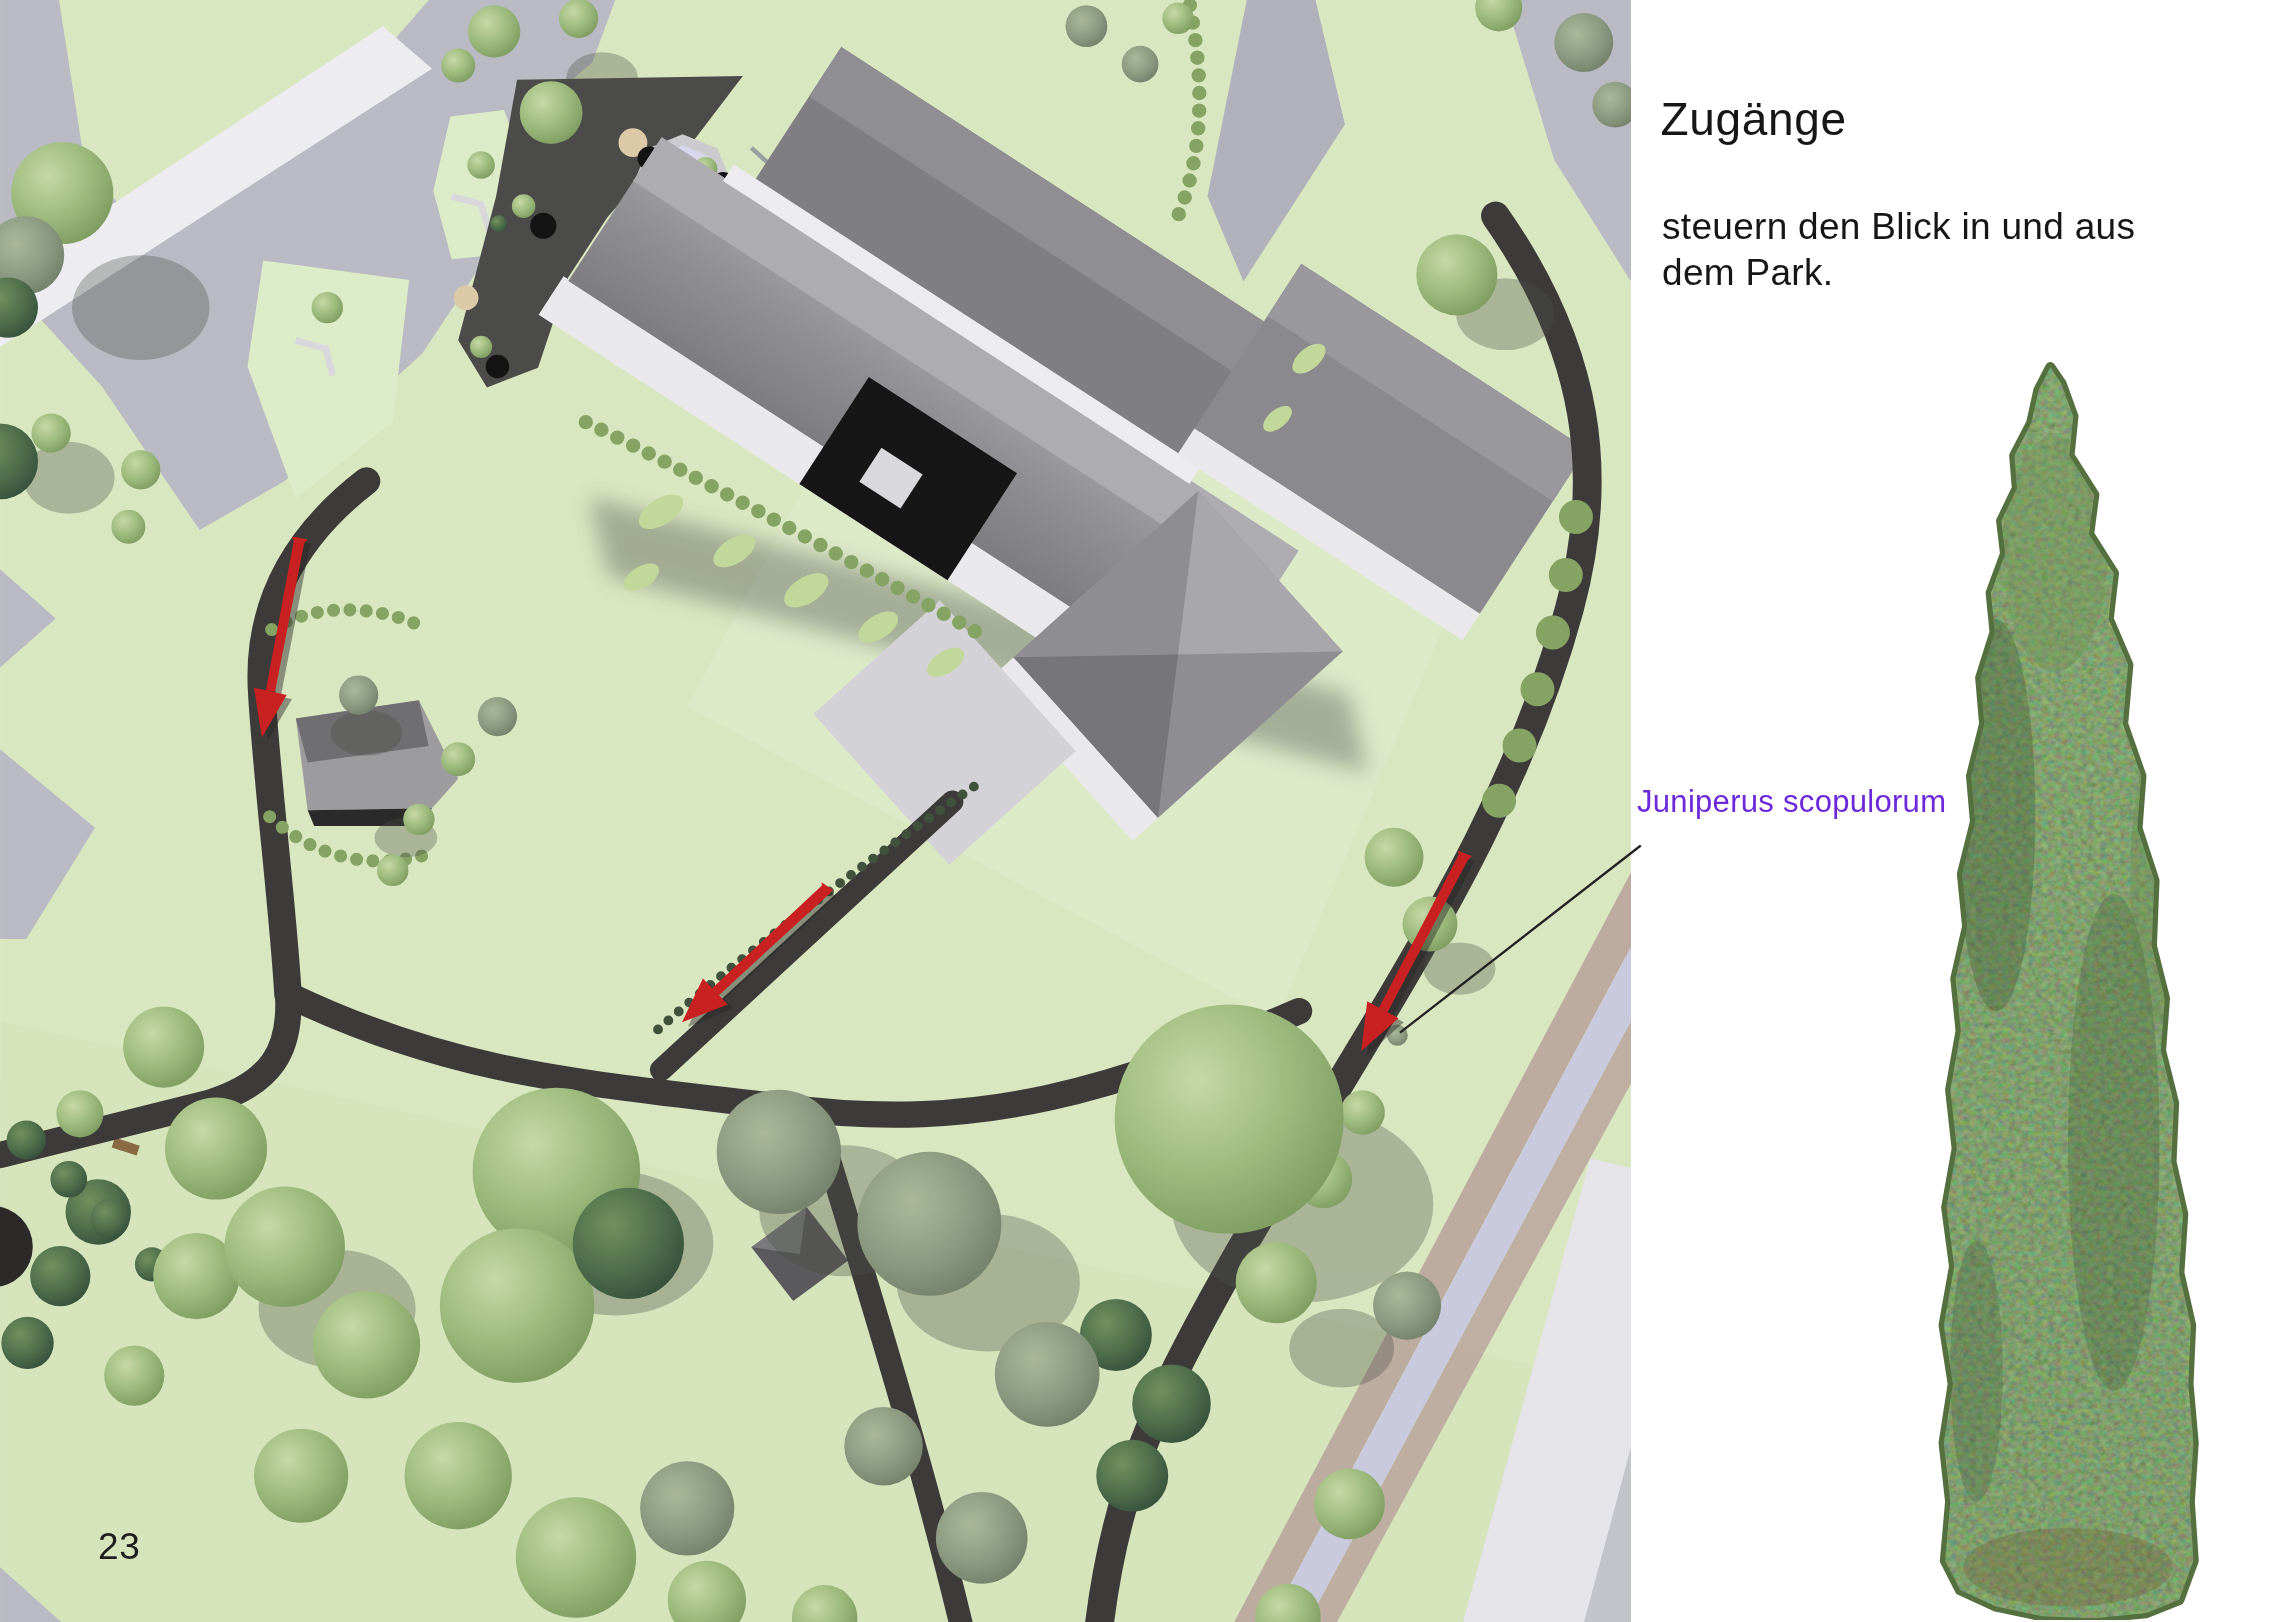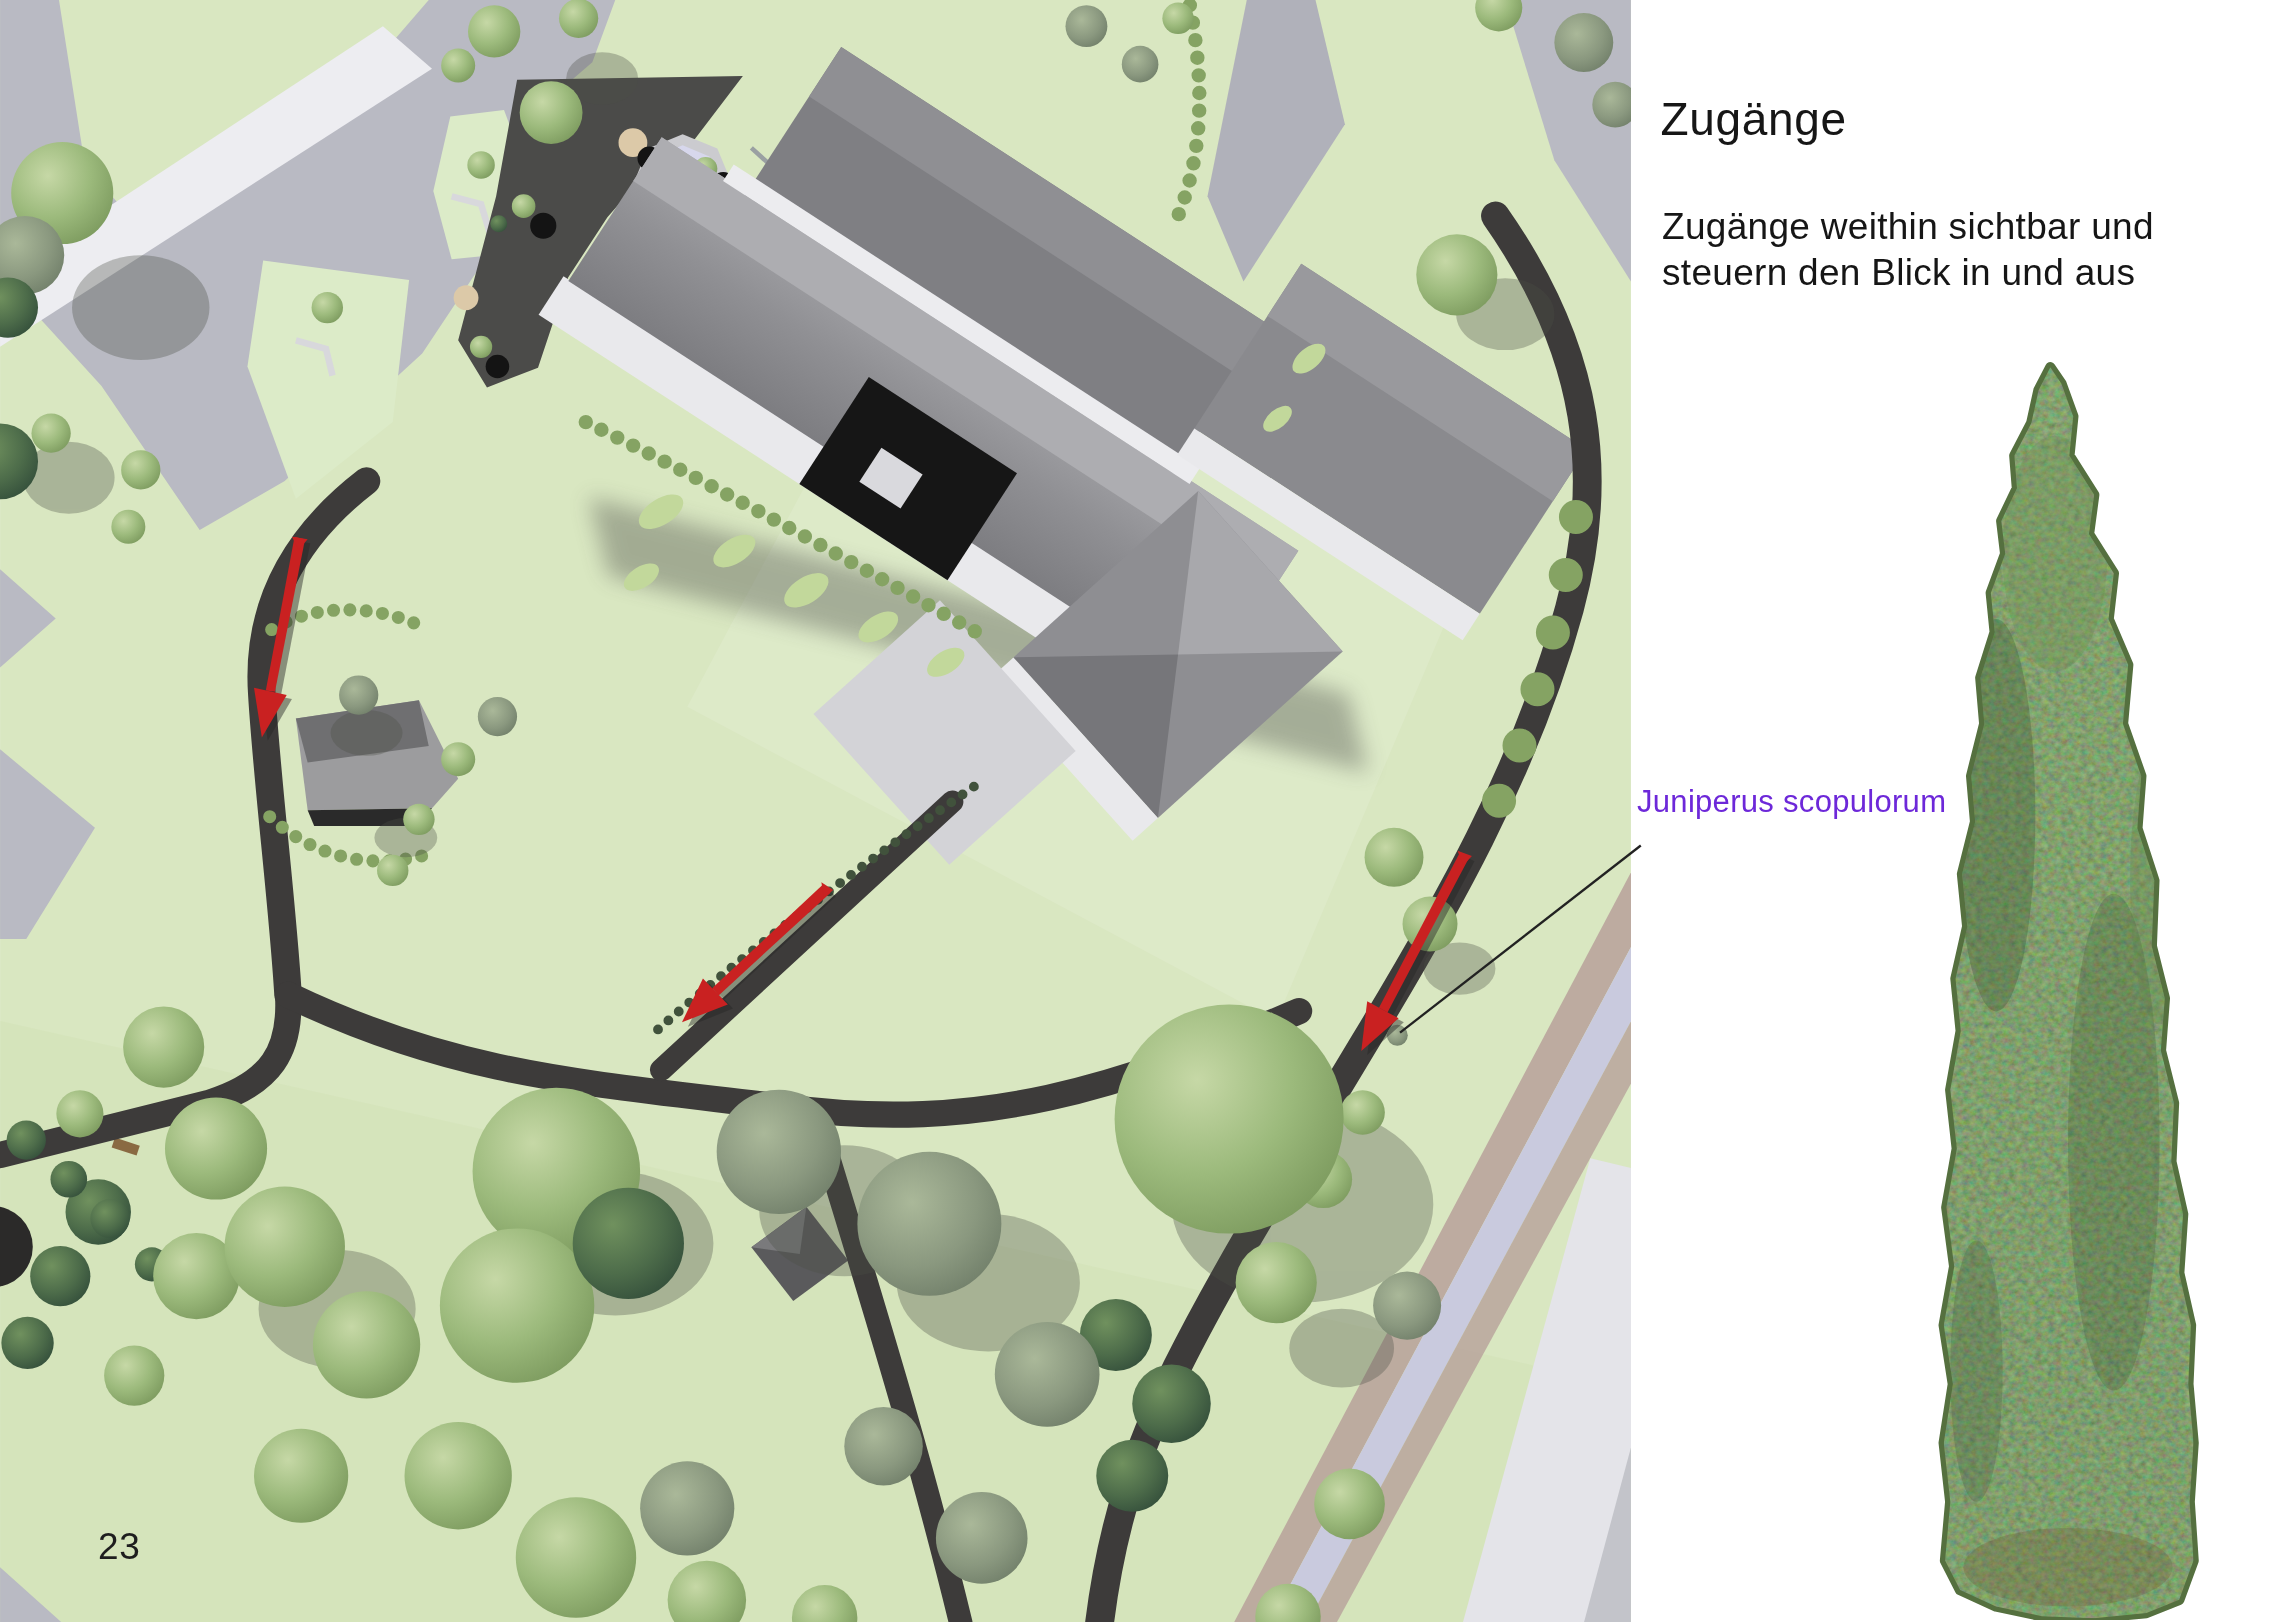--- a/index.html
+++ b/index.html
@@ -292,22 +292,22 @@
         </g>
       </g>
     </svg>
 
     <div class="page-number">23</div>
   </div>
 
   <div class="side-panel">
     <div class="panel-title">Zugänge</div>
     <div class="panel-paragraph">
-      <div>Zugänge weithin sichtbar und</div>
       <div>steuern den Blick in und aus</div>
+      <div>dem Park.</div>
     </div>
   </div>
 
   <div class="annotation-label">Juniperus scopulorum</div>
 
   <svg class="juniper-photo" viewBox="0 0 520 1930">
     <defs>
       <linearGradient id="gJ" x1="0" y1="0" x2="0" y2="1">
         <stop offset="0" stop-color="#63804a"></stop>
         <stop offset="0.45" stop-color="#566f40"></stop>

